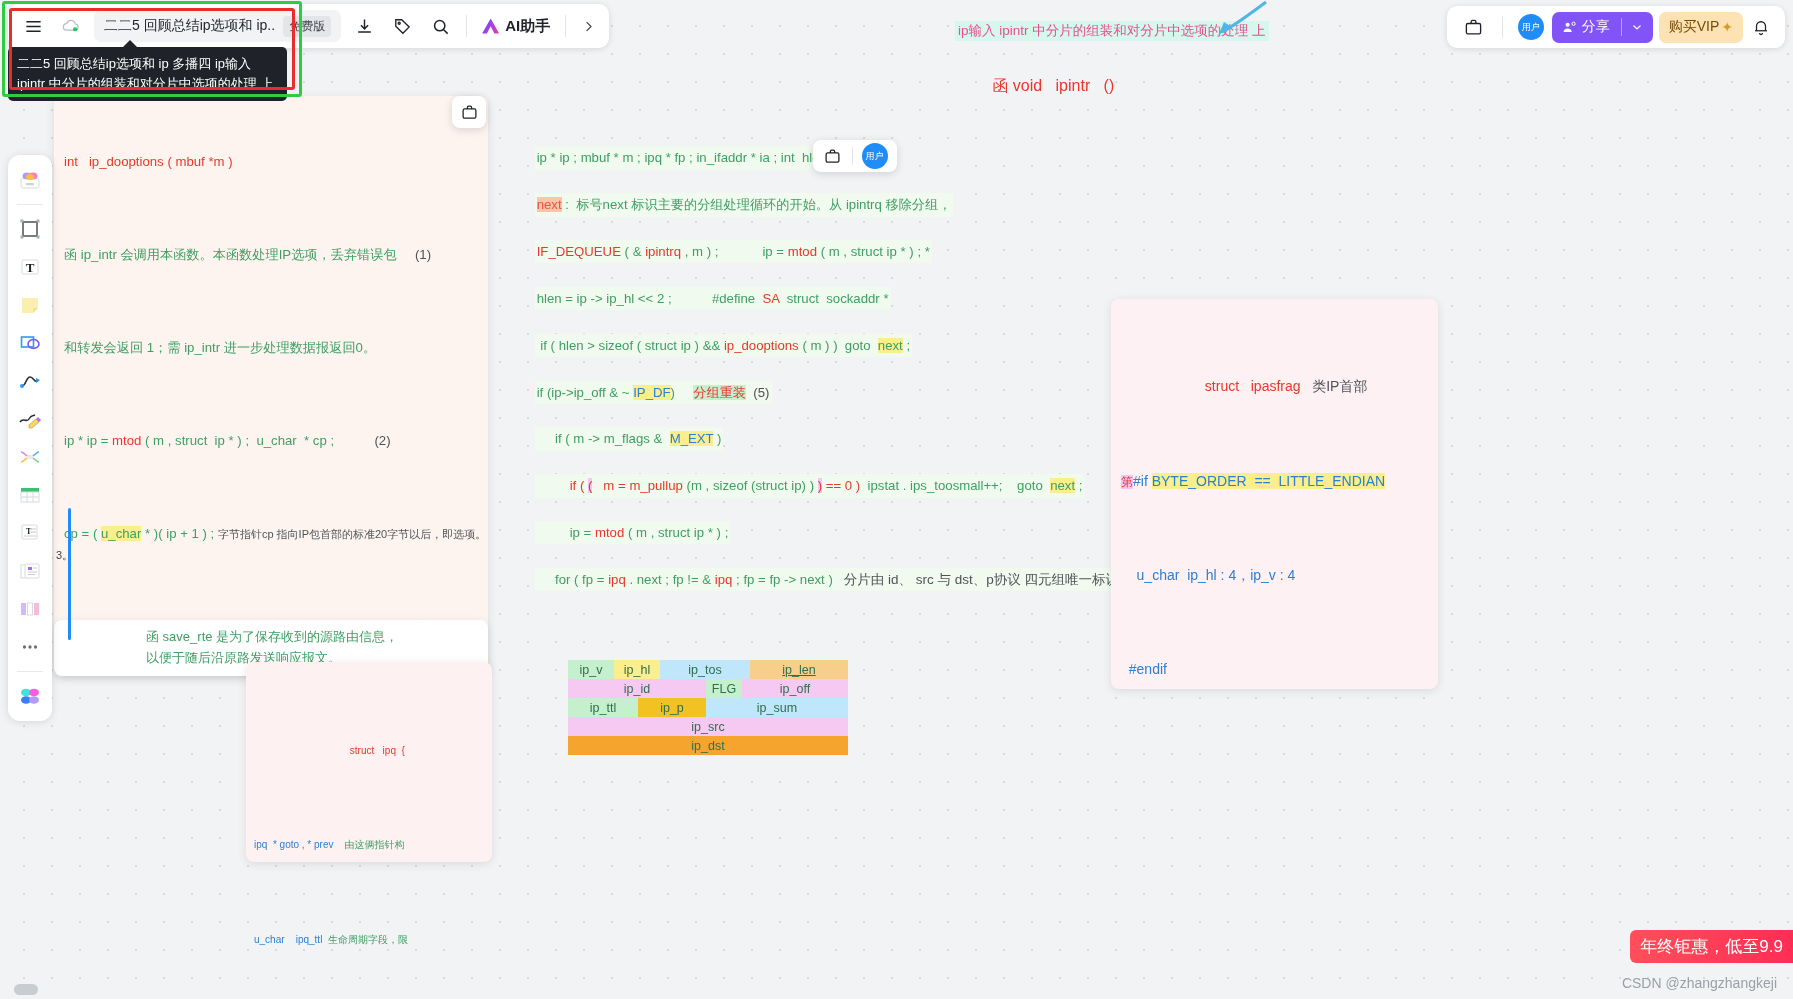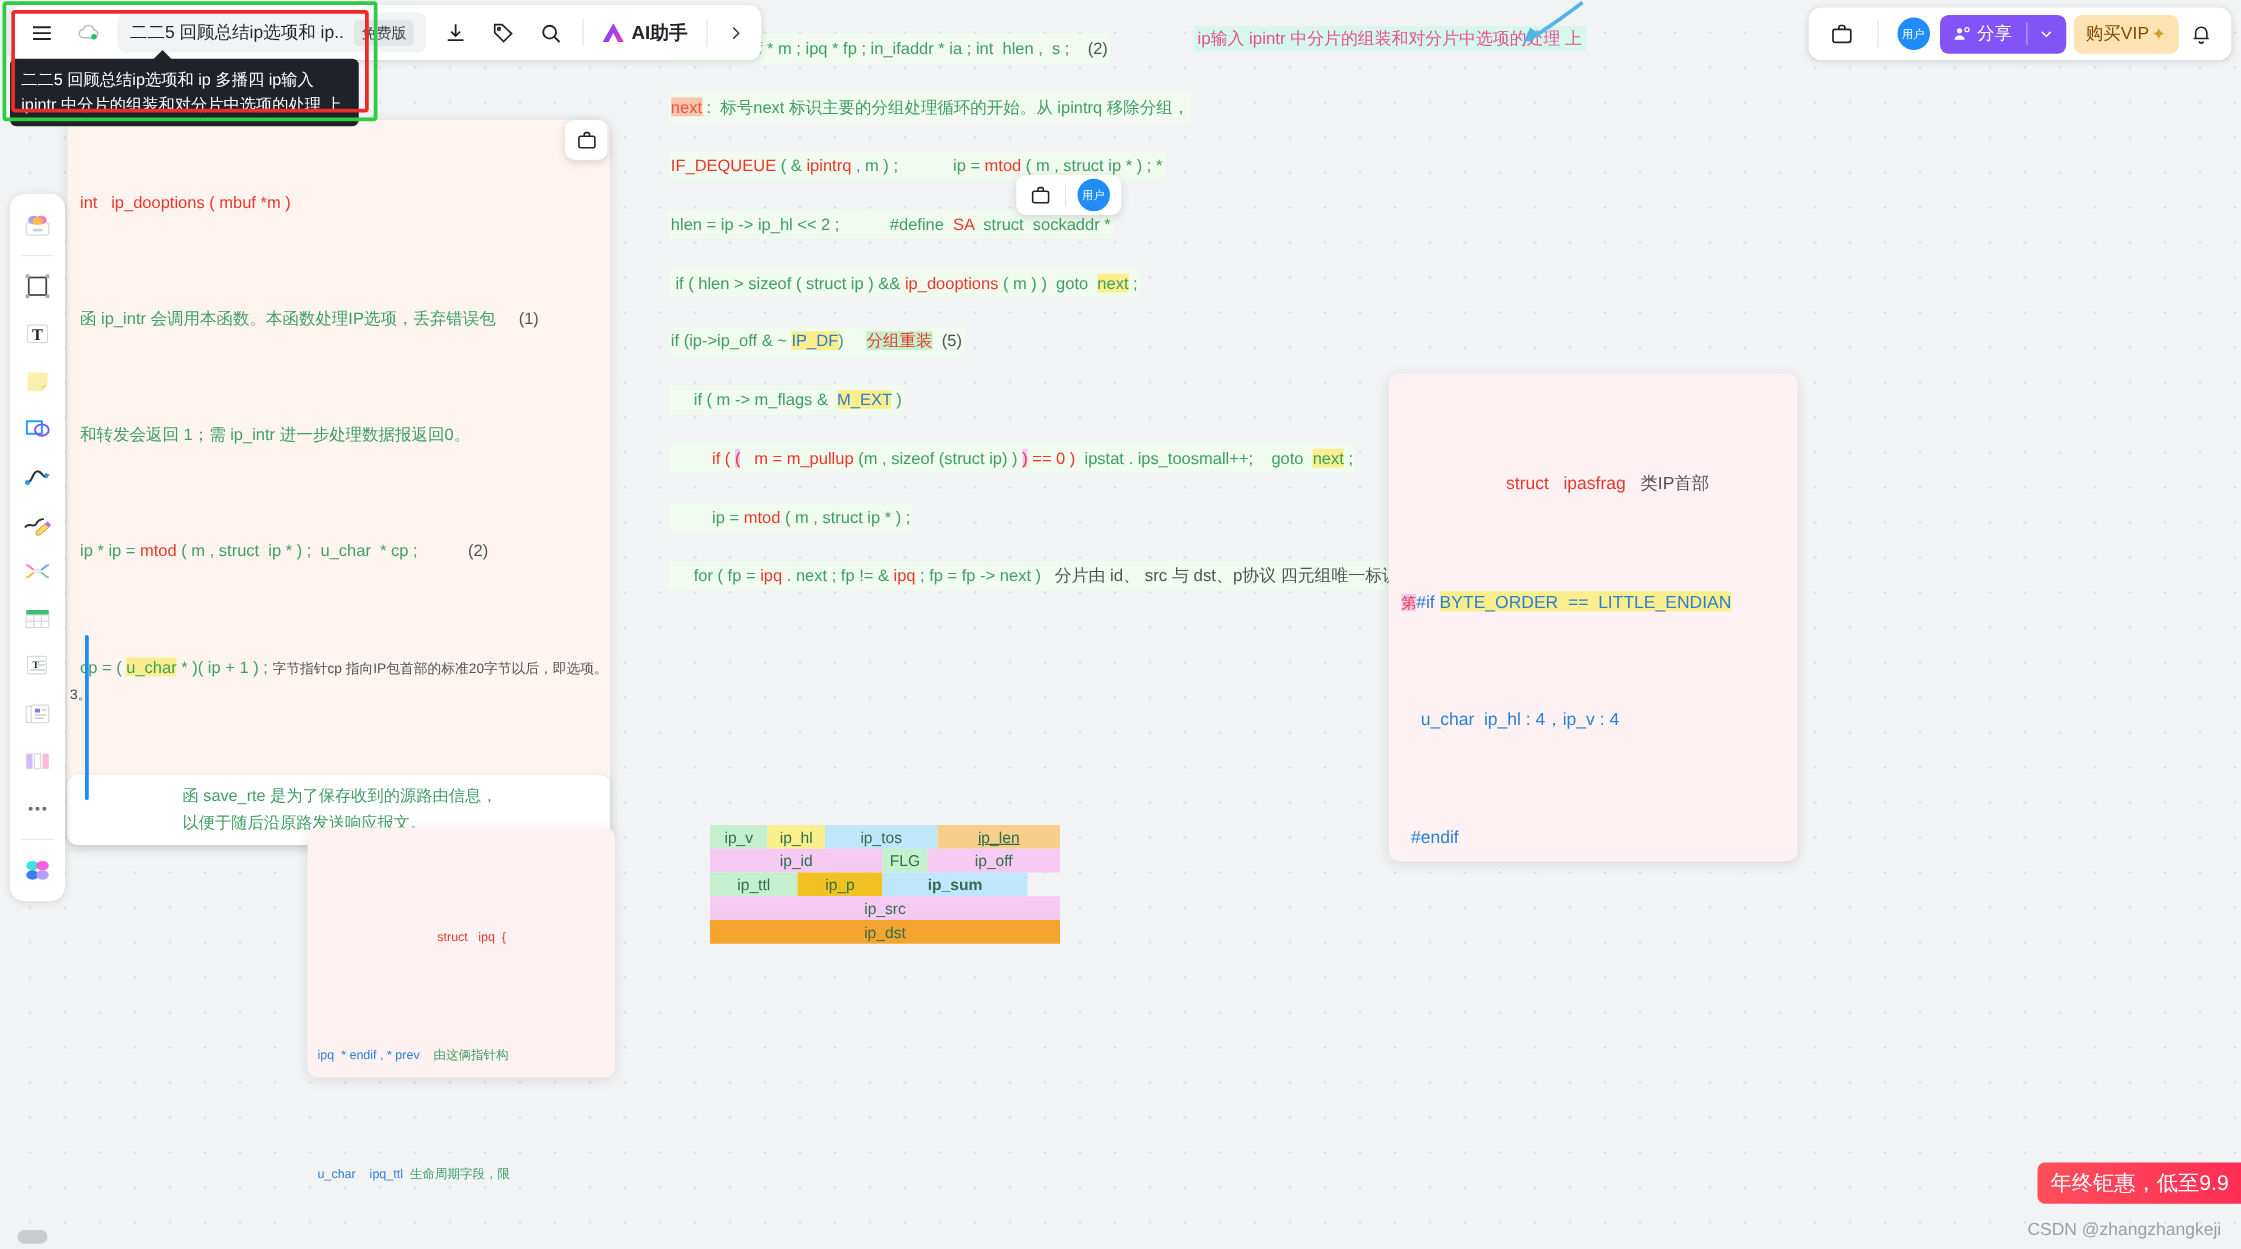--- a/index.html
+++ b/index.html
@@ -233,20 +233,23 @@
   .handle-bar {
     position: absolute; width: 3px; border-radius: 3px; background: #1f8cf7;
   }
 </style>
 </head>
 <body>
 
 <div id="canvas">
 
   <div class="card code" id="card-ipintr">
+    <div style="text-align:center;font-size:16px;margin-bottom:2px;">
+      <span class="red">函</span> <span class="red">void</span> &nbsp; <span class="red">ipintr</span> &nbsp; <span class="red">()</span>
+    </div>
     <span class="ln"><span class="grn">ip * ip ; mbuf * m ; ipq * fp ; in_ifaddr * ia ; int  hlen ,  s ;   </span> <span class="gray">(2)</span></span><br>
     <span class="ln"><span class="hl-o kw">next</span><span class="grn"> :  标号next 标识主要的分组处理循环的开始。从 ipintrq 移除分组，</span></span><br>
     <span class="ln"><span class="red">IF_DEQUEUE</span><span class="grn"> ( &amp; </span><span class="red">ipintrq</span><span class="grn"> , m ) ;        </span>&nbsp;&nbsp;&nbsp; <span class="grn">ip = </span><span class="red">mtod</span><span class="grn"> ( m , struct ip * ) ; </span><span class="grn">*</span></span><br>
     <span class="ln"><span class="grn">hlen = ip -&gt; ip_hl &lt;&lt; 2 ;       </span>&nbsp;&nbsp;&nbsp; <span class="grn">#define  </span><span class="red">SA</span><span class="grn">  struct  sockaddr *</span></span><br>
     <span class="ln"><span class="grn"> if ( hlen &gt; sizeof ( struct ip ) &amp;&amp; </span><span class="red">ip_dooptions</span><span class="grn"> ( m ) )  goto  </span><span class="hl-y grn">next</span><span class="grn"> ;</span></span><br>
     <span class="ln"><span class="grn">if (ip-&gt;ip_off &amp; ~ </span><span class="hl-y blu">IP_DF</span><span class="grn">)    </span> <span class="hl-g red">分组重装</span><span class="gray">  (5)</span></span><br>
     <span class="ln"><span class="grn">     if ( m -&gt; m_flags &amp;  </span><span class="hl-y blu">M_EXT</span><span class="grn"> )</span></span><br>
     <span class="ln"><span class="red">         if ( </span><span class="hl-p red">(</span><span class="red">   m = </span><span class="red">m_pullup</span><span class="grn"> (m , sizeof (struct ip) ) </span><span class="hl-p red">)</span><span class="red"> == 0 )</span><span class="grn">  ipstat . ips_toosmall++;    goto  </span><span class="hl-y grn">next</span><span class="grn"> ;</span></span><br>
     <span class="ln"><span class="grn">         ip = </span><span class="red">mtod</span><span class="grn"> ( m , struct ip * ) ;</span></span><br>
     <span class="ln"><span class="grn">     for ( fp = </span><span class="red">ipq</span><span class="grn"> . next ; fp != &amp; </span><span class="red">ipq</span><span class="grn"> ; fp = fp -&gt; next )  </span> <span class="gray" style="font-size:13.5px">分片由 id、 src 与 dst、p协议 四元组唯一标识。</span></span><br>
@@ -300,21 +303,21 @@
 
   <div class="card" id="note-savrte">
     <div style="padding-left:82px;">函 save_rte 是为了保存收到的源路由信息，</div>
     <div style="padding-left:82px;">以便于随后沿原路发送响应报文。</div>
   </div>
 
   <div class="card code" id="card-ipq">
     <div style="text-align:center;">
       <span class="red">struct   ipq  {</span>
     </div>
-    <span class="ln"><span class="blu">ipq  * endif , * prev</span><span class="grn">    由这俩指针构</span></span><br>
+    <span class="ln"><span class="blu">ipq  * goto , * prev</span><span class="grn">    由这俩指针构</span></span><br>
     <span class="ln"><span class="blu">u_char    ipq_ttl</span><span class="grn">  生命周期字段，限</span></span><br>
     <br>
     <br>
     <br>
     <br>
     
   </div>
 
   <div class="card code" id="card-ipasfrag">
     <div style="text-align:center;margin-bottom:1px;">
@@ -345,21 +348,21 @@
         <div class="ipcell" style="width: 98px; background: rgb(247, 207, 138); text-decoration: underline;">ip_len</div>
       </div>
       <div class="iprow">
         <div class="ipcell" style="width: 138px; background: rgb(246, 201, 242);">ip_id</div>
         <div class="ipcell" style="width: 36px; background: rgb(197, 240, 205);">FLG</div>
         <div class="ipcell" style="width: 106px; background: rgb(246, 201, 242);">ip_off</div>
       </div>
       <div class="iprow">
         <div class="ipcell" style="width: 70px; background: rgb(197, 240, 205);">ip_ttl</div>
         <div class="ipcell" style="width: 68px; background: rgb(242, 194, 34);">ip_p</div>
-        <div class="ipcell" style="width: 116px; background: rgb(191, 230, 251); font-weight: bold;">ip_sum</div>
+        <div class="ipcell" style="width: 142px; background: rgb(191, 230, 251);">ip_sum</div>
       </div>
       <div class="iprow">
         <div class="ipcell" style="width: 280px; background: rgb(246, 201, 242);">ip_src</div>
       </div>
       <div class="iprow">
         <div class="ipcell" style="width: 280px; background: rgb(245, 165, 46);">ip_dst</div>
       </div>
     </div>
 
   <div id="anno-top">ip输入 ipintr 中分片的组装和对分片中选项的处理  上</div>

